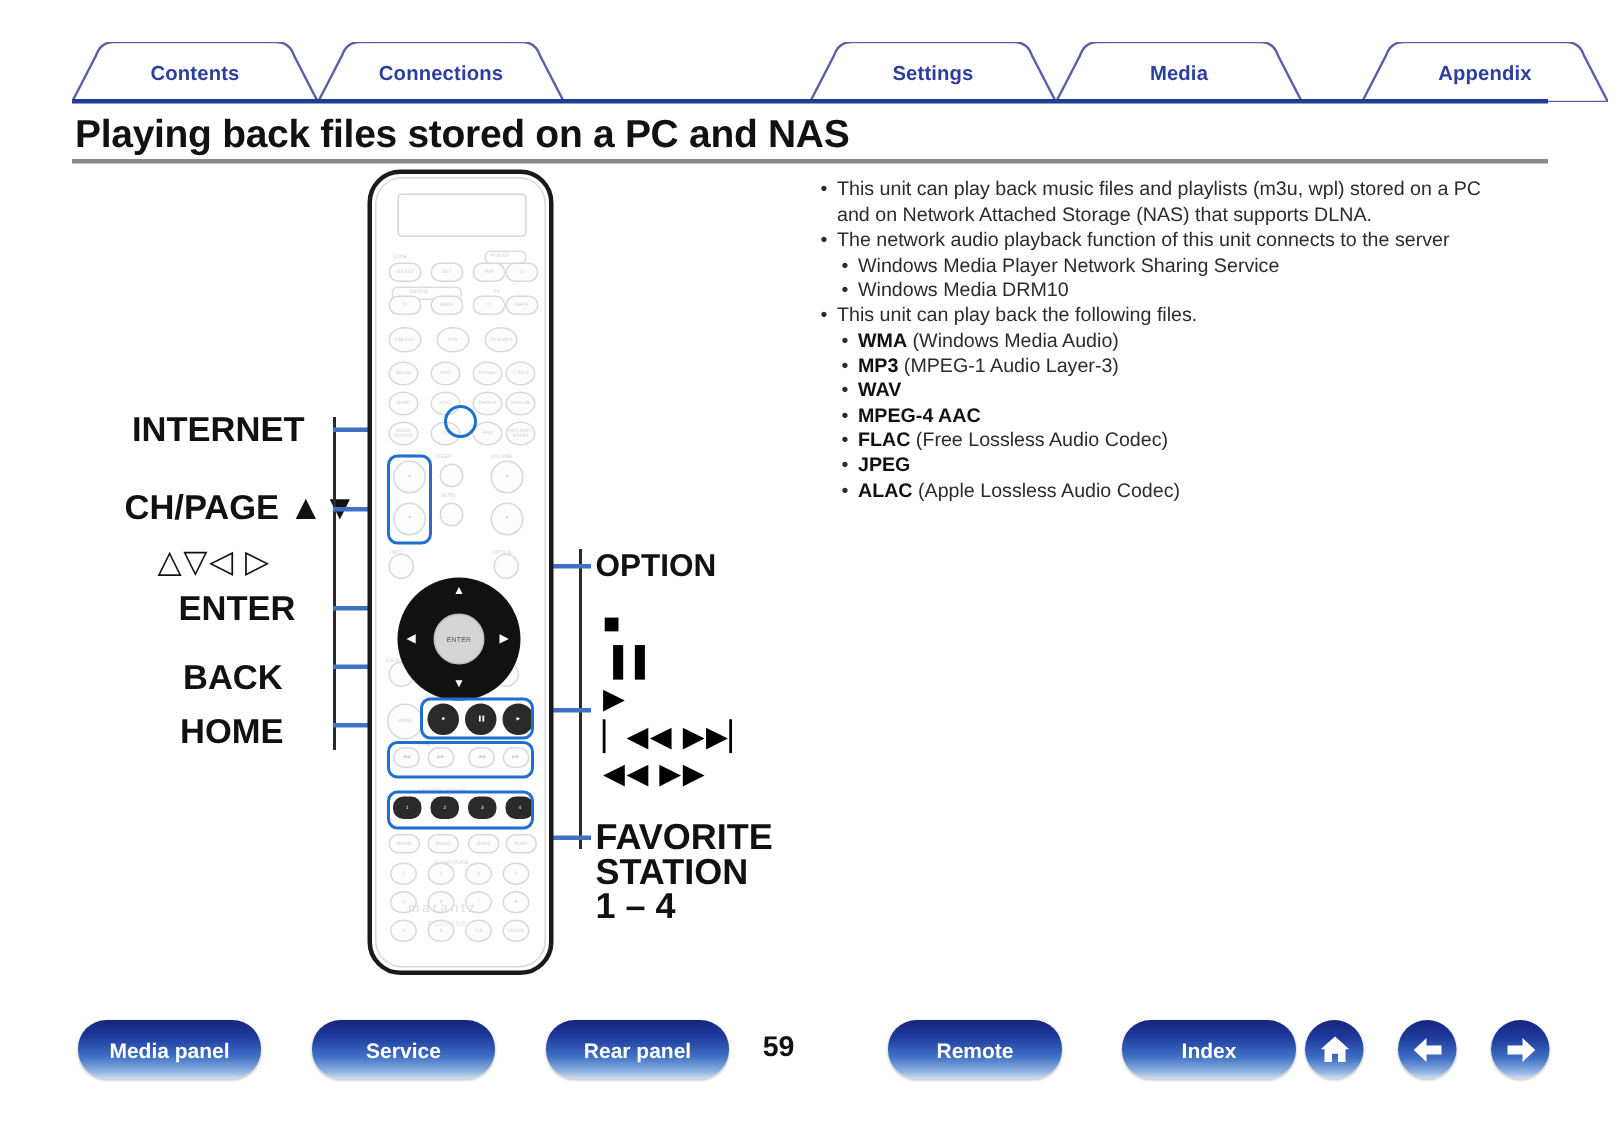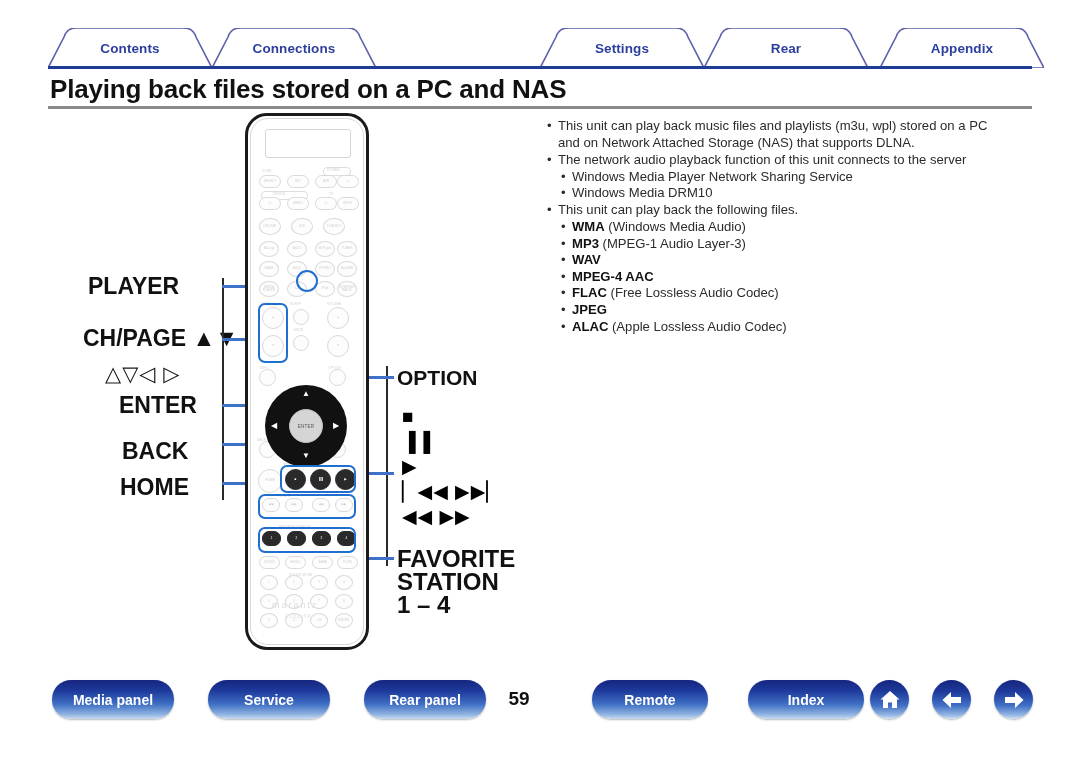--- a/index.html
+++ b/index.html
@@ -162,23 +162,23 @@
     <div class="tab inactive" style="left: 492px; width: 164px;">
       <svg class="tabshape" viewBox="0 0 164 40" preserveAspectRatio="none">
         <path d="M 0 40 L 16 9 Q 19 0 28 0 L 136 0 Q 145 0 148 9 L 164 40 Z" fill="#ffffff" stroke="#5b5fa8" stroke-width="1.6" vector-effect="non-scaling-stroke"></path>
       </svg>
       <span class="tablabel">Settings</span>
     </div>
     <div class="tab inactive" style="left: 656px; width: 164px;">
       <svg class="tabshape" viewBox="0 0 164 40" preserveAspectRatio="none">
         <path d="M 0 40 L 16 9 Q 19 0 28 0 L 136 0 Q 145 0 148 9 L 164 40 Z" fill="#ffffff" stroke="#5b5fa8" stroke-width="1.6" vector-effect="non-scaling-stroke"></path>
       </svg>
-      <span class="tablabel">Rear</span>
-    </div>
-    <div class="tab inactive" style="left: 832px; width: 164px;">
+      <span class="tablabel">Media</span>
+    </div>
+    <div class="tab inactive" style="left: 860px; width: 164px;">
       <svg class="tabshape" viewBox="0 0 164 40" preserveAspectRatio="none">
         <path d="M 0 40 L 16 9 Q 19 0 28 0 L 136 0 Q 145 0 148 9 L 164 40 Z" fill="#ffffff" stroke="#5b5fa8" stroke-width="1.6" vector-effect="non-scaling-stroke"></path>
       </svg>
       <span class="tablabel">Appendix</span>
     </div>
   </div>
 <div id="tabrule"></div>
 
 <div id="page-title">Playing back files stored on a PC and NAS</div>
 <div id="title-rule"></div>
@@ -213,21 +213,21 @@
       <div class="l2"><span class="bullet">•</span><span class="bold">WMA</span><span> (Windows Media Audio)</span></div>
       <div class="l2"><span class="bullet">•</span><span class="bold">MP3</span><span> (MPEG-1 Audio Layer-3)</span></div>
       <div class="l2"><span class="bullet">•</span><span class="bold">WAV</span><span></span></div>
       <div class="l2"><span class="bullet">•</span><span class="bold">MPEG-4 AAC</span><span></span></div>
       <div class="l2"><span class="bullet">•</span><span class="bold">FLAC</span><span> (Free Lossless Audio Codec)</span></div>
       <div class="l2"><span class="bullet">•</span><span class="bold">JPEG</span><span></span></div>
       <div class="l2"><span class="bullet">•</span><span class="bold">ALAC</span><span> (Apple Lossless Audio Codec)</span></div>
     </div>
 </div>
 
-<div class="lbl" id="lbl-network">PLAYER</div>
+<div class="lbl" id="lbl-network">INTERNET</div>
 <div class="lbl" id="lbl-chpage">CH/PAGE ▲▼</div>
 <div class="lbl" id="lbl-arrows">△▽◁ ▷</div>
 <div class="lbl" id="lbl-enter">ENTER</div>
 <div class="lbl" id="lbl-back">BACK</div>
 <div class="lbl" id="lbl-home">HOME</div>
 
 <div class="lbl" id="lbl-option">OPTION</div>
 <div id="glyphs">
     <div class="gly">■</div>
     <div class="gly">▐▐</div>

